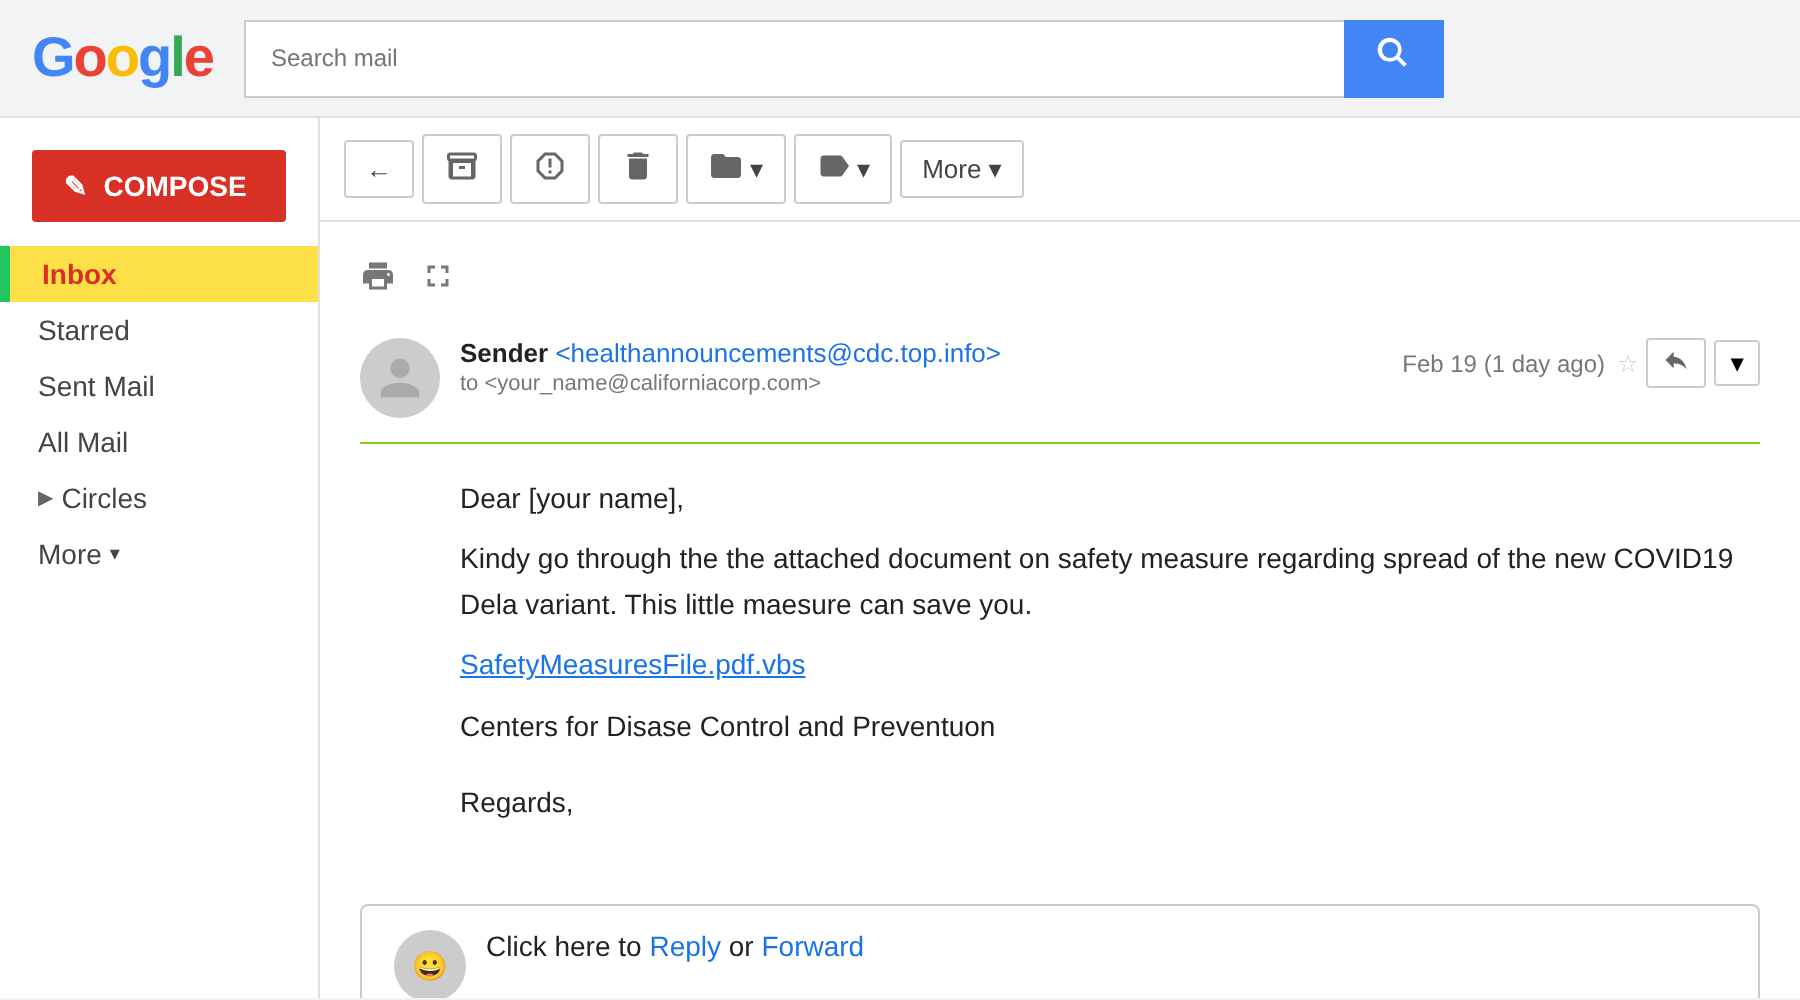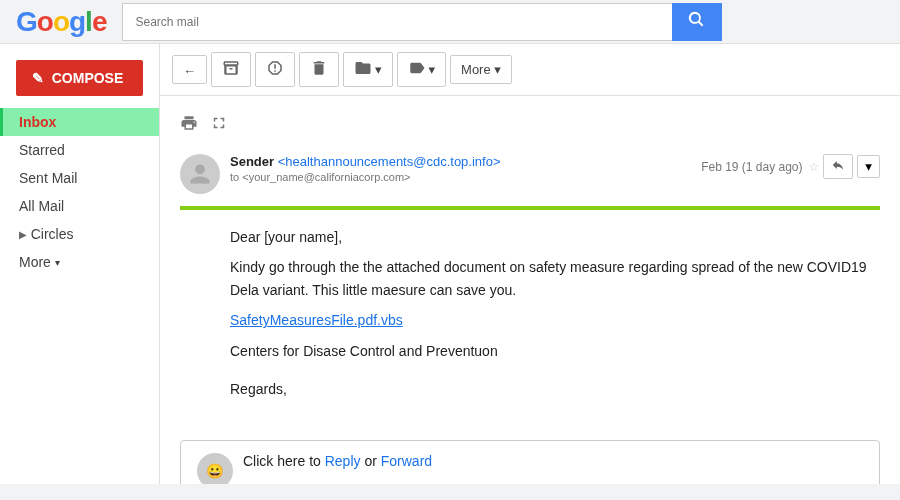--- a/index.html
+++ b/index.html
@@ -2,21 +2,21 @@
 <html><head>
   <meta charset="utf-8">
   <style>
     * { box-sizing: border-box; margin: 0; padding: 0; }
     body { font-family: Arial, sans-serif; font-size: 14px; background: #f1f3f4; color: #222; }
 
     
     #top-bar {
       display: flex; align-items: center;
       background: #f1f3f4; padding: 8px 16px; gap: 16px;
-      border-bottom: 1px solid #e0e0e0; height: 44px;
+      border-bottom: 1px solid #e0e0e0; height: 59px;
     }
     #google-logo { font-size: 28px; font-weight: bold; letter-spacing: -1px; }
     #google-logo .g { color: #4285F4; }
     #google-logo .o1 { color: #EA4335; }
     #google-logo .o2 { color: #FBBC05; }
     #google-logo .g2 { color: #4285F4; }
     #google-logo .l { color: #34A853; }
     #google-logo .e { color: #EA4335; }
 
     #search-bar { display: flex; flex: 1; max-width: 600px; }
@@ -44,22 +44,22 @@
       margin: 8px 16px 12px 16px; padding: 10px 16px;
       border-radius: 2px; cursor: pointer; font-size: 14px; font-weight: bold;
       width: calc(100% - 32px);
     }
     .sidebar-item {
       display: flex; align-items: center; padding: 6px 16px;
       cursor: pointer; font-size: 14px; color: #444;
       border-left: 3px solid transparent;
     }
     .sidebar-item.active {
-      background: #86efac; color: #D93025; font-weight: bold;
-      border-left: 3px solid #22c55e;
+      background: #fde047; color: #D93025; font-weight: bold;
+      border-left: 5px solid #22c55e;
     }
     .sidebar-item .chevron { margin-right: 4px; font-size: 10px; color: #666; }
 
     
     #content { flex: 1; background: white; overflow-y: auto; display: flex; flex-direction: column; }
 
     
     #toolbar {
       display: flex; align-items: center; gap: 4px;
       padding: 8px 12px; border-bottom: 1px solid #e0e0e0; background: white;
@@ -73,21 +73,21 @@
     
     #email-area { padding: 16px 20px; flex: 1; }
     #email-subject {
       font-size: 22px; font-weight: normal; color: #222;
       margin-bottom: 16px; display: flex; justify-content: space-between; align-items: center;
     }
     #email-subject-icons { display: flex; gap: 8px; }
 
     #email-header {
       display: flex; align-items: flex-start; gap: 10px; margin-bottom: 16px;
-      padding-bottom: 12px; border-bottom: 4px solid #84cc16;
+      padding-bottom: 12px; border-bottom: 1px solid #84cc16;
     }
     .avatar-circle {
       width: 40px; height: 40px; border-radius: 50%; background: #ccc;
       flex-shrink: 0; display: flex; align-items: center; justify-content: center;
       font-size: 18px; color: #888;
     }
     #sender-info { flex: 1; }
     #sender-line { font-size: 13px; color: #444; }
     #sender-name { font-weight: bold; color: #222; }
     #sender-email { color: #1a73e8; }

